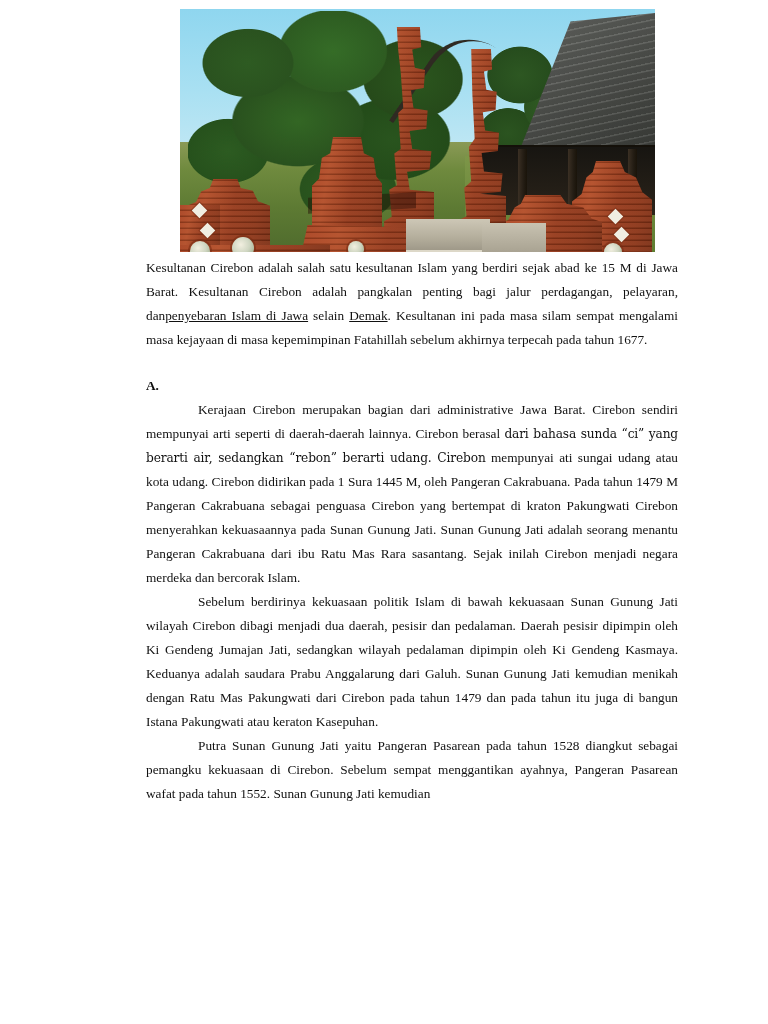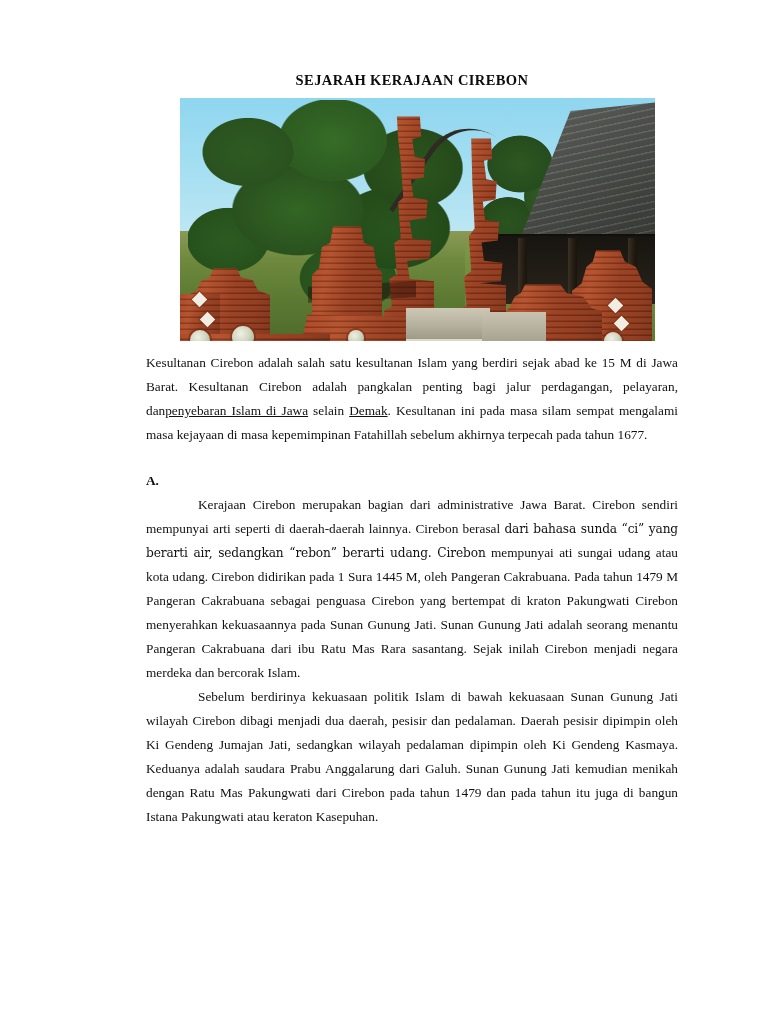--- a/index.html
+++ b/index.html
@@ -257,21 +257,21 @@
   .para {
     margin: 0;
     font-size: 13.3px;
     line-height: 24px;
     text-align: justify;
     text-justify: inter-word;
     color: #111111;
     font-family: "Liberation Serif", "DejaVu Serif", serif;
   }
   .para.lead {
-    margin-top: 10px;
+    margin-top: 4px;
   }
   .para.indent {
     text-indent: 52px;
   }
 
   a.doclink {
     color: #111111;
     text-decoration: underline;
   }
 
@@ -295,21 +295,20 @@
     font-size: 12.2px;
     letter-spacing: -0.15px;
   }
 </style>
 </head>
 <body>
 
 <div class="page">
   <div class="content">
 
-    <h1 class="doc-title">SEJARAH KERAJAAN CIREBON</h1>
 
     <div class="figure">
       <div class="photo">
         <div class="sky"></div>
         <div class="ground"></div>
         <div class="ground-right"></div>
 
         <div class="tree"></div>
         <div class="tree-small-r"></div>
         <div class="tree-far-1"></div>
@@ -351,15 +350,16 @@
     <p class="para lead"><span>Kesultanan Cirebon adalah salah satu kesultanan Islam yang berdiri sejak abad ke 15 M di Jawa Barat. Kesultanan Cirebon adalah pangkalan penting bagi jalur perdagangan, pelayaran, dan</span><a href="#" class="doclink">penyebaran Islam di Jawa</a><span> selain </span><a href="#" class="doclink">Demak</a><span>. Kesultanan ini pada masa silam sempat mengalami masa kejayaan di masa kepemimpinan Fatahillah sebelum akhirnya terpecah pada tahun 1677.</span></p>
 
     <div class="section-head">
       <span class="section-letter">A.</span>
     </div>
 
     <p class="para indent"><span>Kerajaan Cirebon merupakan bagian dari administrative Jawa Barat. Cirebon sendiri mempunyai arti seperti di daerah-daerah lainnya. Cirebon berasal</span> <span class="altface">dari bahasa sunda “ci” yang berarti air, sedangkan “rebon” berarti udang. Cirebon</span> <span>mempunyai ati sungai udang atau kota udang. Cirebon didirikan pada 1 Sura 1445 M, oleh Pangeran Cakrabuana. Pada tahun 1479 M Pangeran Cakrabuana sebagai penguasa Cirebon yang bertempat di kraton Pakungwati Cirebon menyerahkan kekuasaannya pada Sunan Gunung Jati. Sunan Gunung Jati adalah seorang menantu Pangeran Cakrabuana dari ibu Ratu Mas Rara sasantang. Sejak inilah Cirebon menjadi negara merdeka dan bercorak Islam.</span></p>
 
     <p class="para indent">Sebelum berdirinya kekuasaan politik Islam di bawah kekuasaan Sunan Gunung Jati wilayah Cirebon dibagi menjadi dua daerah, pesisir dan pedalaman. Daerah pesisir dipimpin oleh Ki Gendeng Jumajan Jati, sedangkan wilayah pedalaman dipimpin oleh Ki Gendeng Kasmaya. Keduanya adalah saudara Prabu Anggalarung dari Galuh. Sunan Gunung Jati kemudian menikah dengan Ratu Mas Pakungwati dari Cirebon pada tahun 1479 dan pada tahun itu juga di bangun Istana Pakungwati atau keraton Kasepuhan.</p>
 
+    <p class="para indent">Putra Sunan Gunung Jati yaitu Pangeran Pasarean pada tahun 1528 diangkut sebagai pemangku kekuasaan di Cirebon. Sebelum sempat menggantikan ayahnya, Pangeran Pasarean wafat pada tahun 1552. Sunan Gunung Jati kemudian</p>
 
   </div>
 </div>
 
 </body></html>

